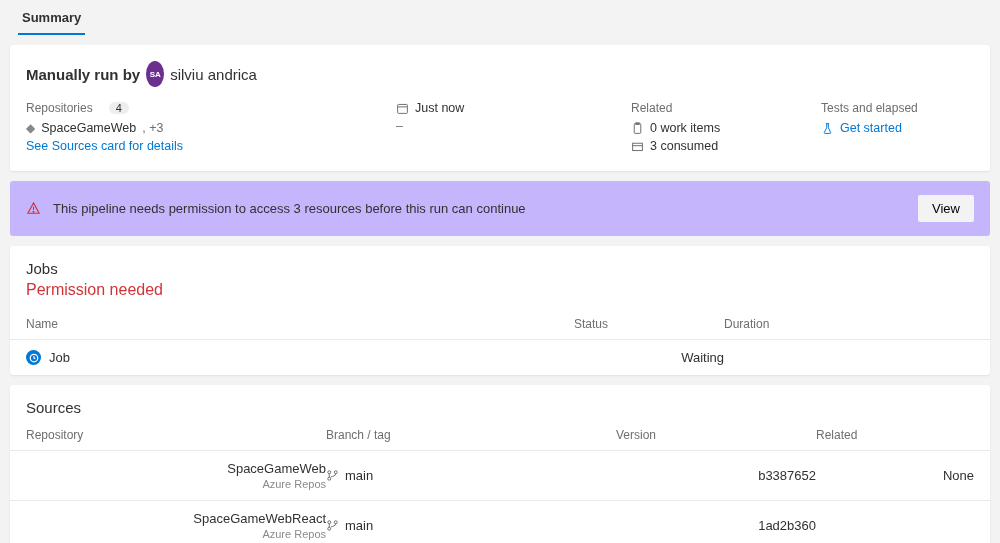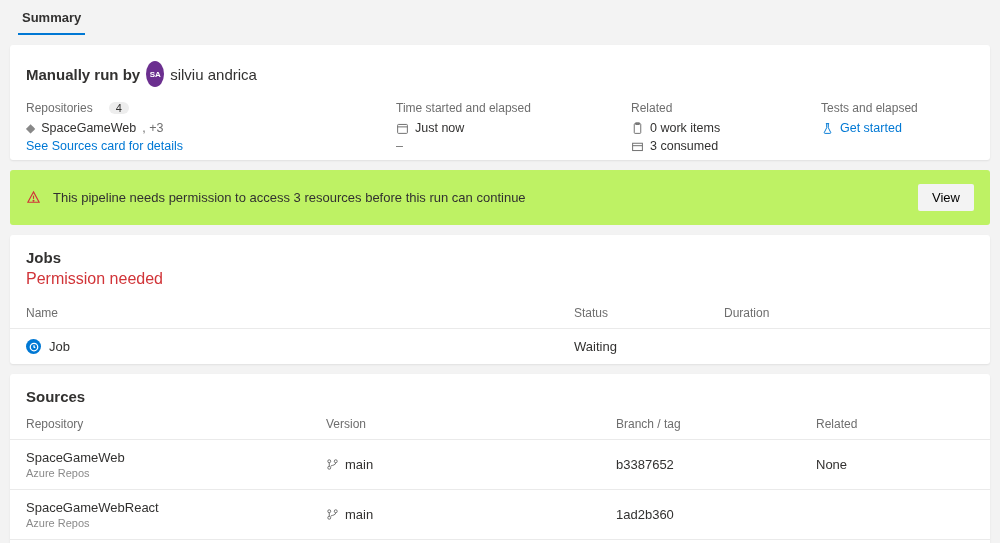--- a/index.html
+++ b/index.html
@@ -22,21 +22,21 @@
   border-bottom: 2px solid #0078d4;
   cursor: pointer;
 }
 .card {
   background: #fff;
   margin: 10px 10px;
   border-radius: 3px;
   box-shadow: 0 1px 2px rgba(0,0,0,0.08);
 }
 .run-header {
-  padding: 16px 16px 3px;
+  padding: 16px 16px 14px;
 }
 .run-title {
   font-size: 15px;
   font-weight: 600;
   display: flex;
   align-items: center;
   gap: 6px;
   margin-bottom: 14px;
 }
 .avatar {
@@ -83,41 +83,41 @@
 .link {
   color: #0078d4;
   cursor: pointer;
 }
 .muted { color: #6e6e6e; }
 .branch-glyph { color: #888; font-size: 12px; }
 .icon-mini {
   width: 13px; height: 13px; color: #6e6e6e; flex: 0 0 13px;
 }
 .warning {
-  background: #bef264;
+  background: #c4b5fd;
   margin: 10px 10px;
   border-radius: 3px;
   padding: 14px 16px;
   display: flex;
   align-items: center;
   gap: 12px;
 }
 .warn-icon { color: #d13438; width: 15px; height: 15px; flex: 0 0 15px;}
 .warn-text { flex: 1; font-size: 13px; }
 .btn {
   background: #f3f3f3;
   border: none;
   padding: 6px 14px;
   font-size: 13px;
   cursor: pointer;
   border-radius: 2px;
 }
 .section-title {
   font-size: 15px;
-  font-weight: 700;
+  font-weight: 400;
   padding: 14px 16px 4px;
 }
 .perm-needed {
   color: #d13438;
   font-size: 16px;
   padding: 0 16px 10px;
 }
 .table-header {
   display: grid;
   padding: 8px 16px;
@@ -126,20 +126,21 @@
   border-bottom: 1px solid #eaeaea;
 }
 .jobs-cols { grid-template-columns: 1fr 150px 150px 100px; }
 .sources-cols { grid-template-columns: 300px 290px 200px 1fr; }
 .table-row {
   display: grid;
   padding: 10px 16px;
   border-bottom: 1px solid #eaeaea;
   align-items: center;
   font-size: 13px;
+  text-align: right;
 }
 .table-row:last-child { border-bottom: none; }
 .job-name { display: flex; align-items: center; gap: 8px; }
 .status-icon {
   width: 15px; height: 15px; border-radius: 50%;
   background: #0078d4;
   display: inline-flex; align-items: center; justify-content: center;
   color: #fff;
 }
 .repo-cell { display: flex; flex-direction: column; gap: 2px; }
@@ -171,21 +172,20 @@
         </div>
         <div class="col-text">
           <span class="branch-glyph">◆</span>
           <span>SpaceGameWeb</span>
           <span class="muted">, +3</span>
         </div>
         <div class="col-text link">See Sources card for details</div>
       </div>
 
       <div>
-        <div class="col-label">Time started and elapsed</div>
         <div class="col-text">
           <svg class="icon-mini" viewBox="0 0 16 16" fill="none" stroke="currentColor" stroke-width="1.2">
               <rect x="2" y="3" width="12" height="11" rx="1"></rect>
               <line x1="2" y1="6" x2="14" y2="6"></line>
             </svg>
           <span>Just now</span>
         </div>
         <div class="col-text muted">–</div>
       </div>
 
@@ -254,22 +254,22 @@
         <div></div>
         <div></div>
       </div>
     </div>
 </div>
 
 <div class="card">
   <div class="section-title">Sources</div>
   <div class="table-header sources-cols">
     <div>Repository</div>
+    <div>Branch / tag</div>
     <div>Version</div>
-    <div>Branch / tag</div>
     <div>Related</div>
   </div>
   <div id="sources-body">
       <div class="table-row sources-cols">
         <div class="repo-cell">
           <span class="repo-name">SpaceGameWeb</span>
           <span class="repo-sub">Azure Repos</span>
         </div>
         <div class="branch-cell">
           <svg class="icon-mini" viewBox="0 0 16 16" fill="none" stroke="currentColor" stroke-width="1.2">

